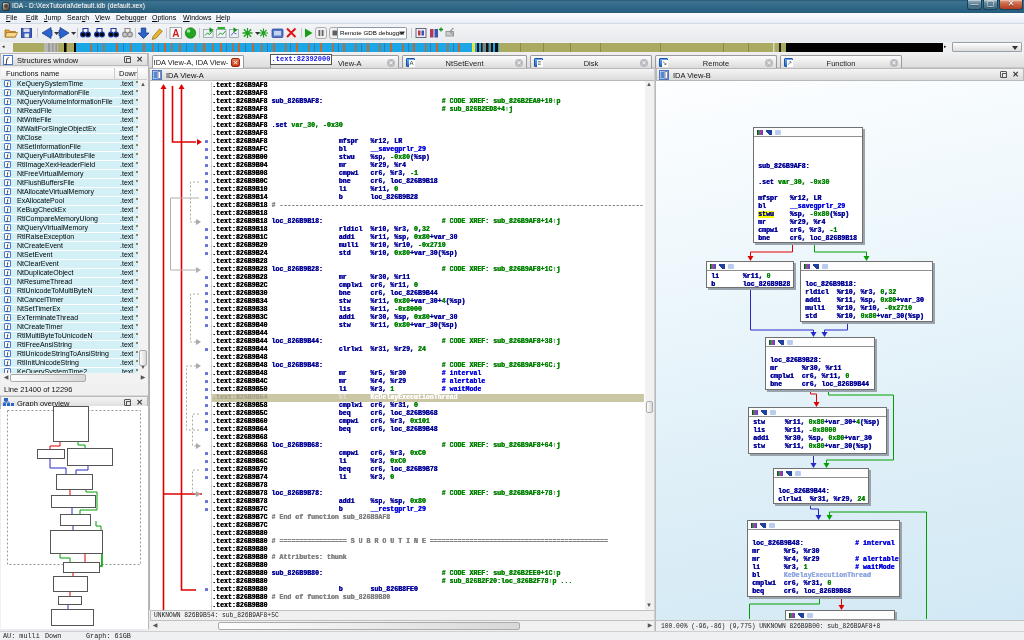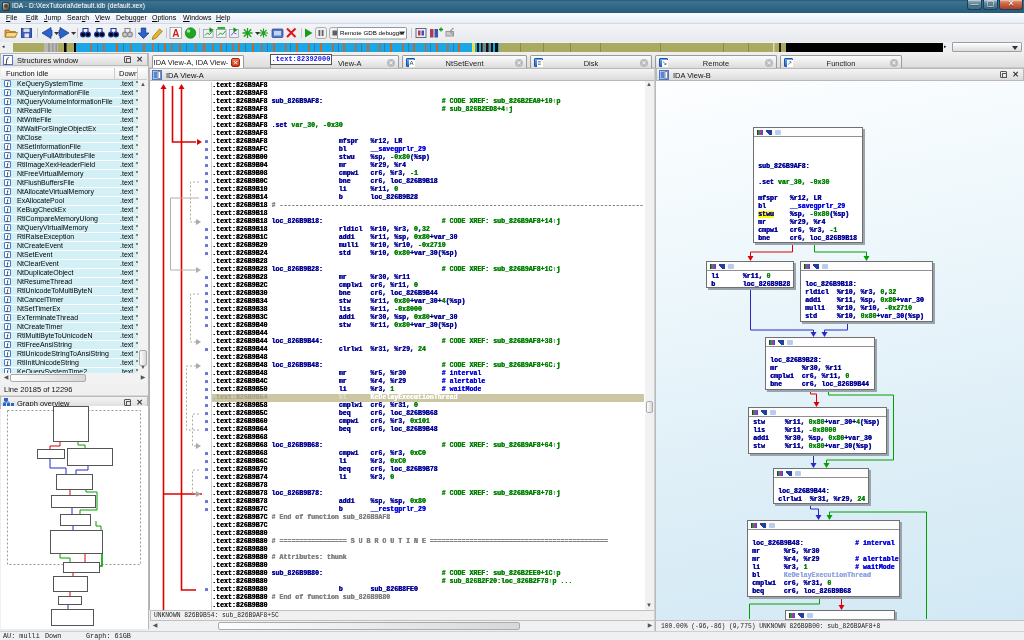--- a/index.html
+++ b/index.html
@@ -335,21 +335,21 @@
 <div class="ptitle" style="left:0;top:0;width:148px">
       <span class="txt">Structures window</span>
       <span class="pin"></span>
       <span class="x">✕</span>
     </div>
 <svg class="abs" style="left:3px;top:2px" width="10" height="10">
       <rect x="0.5" y="0.5" width="9" height="9" fill="#fff" stroke="#4a78c8"></rect>
       <text x="2.5" y="8" font-family="Liberation Serif" font-size="9" font-style="italic" fill="#000">f</text>
     </svg>
 <div id="fhead">
-      <span style="position:absolute;left:5px;top:1px">Function idle</span>
+      <span style="position:absolute;left:5px;top:1px">Functions name</span>
       <span style="position:absolute;left:118px;top:1px">Down</span>
       <span style="position:absolute;left:113px;top:0;width:1px;height:12px;background:#ccc"></span>
       <span style="position:absolute;left:136px;top:0;width:1px;height:12px;background:#ccc"></span>
     </div>
 <div id="flist">
       <div class="fr">
         <span class="fico">
           <i>f</i>
         </span>
         <span class="fn">KeQuerySystemTime</span>
@@ -585,21 +585,21 @@
       <span class="sarrow" style="top:0">▲</span>
       <span class="sarrow" style="bottom:0;top:auto">▼</span>
       <span class="sthumb" style="left:0.5px;top:270px;width:8px;height:16px"></span>
     </div>
 <div id="fhscroll">
       <span class="sarrow" style="left:0">◀</span>
       <span class="sarrow" style="right:0;left:auto">▶</span>
       <span class="sthumb" style="left:9px;top:0.5px;width:76px;height:8px"></span>
     </div>
 <div id="lline">
-      <span style="position:absolute;left:4px;top:2px">Line 20185 of 12296</span>
+      <span style="position:absolute;left:4px;top:2px">Line 21400 of 12296</span>
     </div>
 <div class="ptitle" style="left:0;top:343px;width:148px">
       <span class="txt">Graph overview</span>
       <span class="pin"></span>
       <span class="x">✕</span>
     </div>
 <svg class="abs" style="left:3px;top:345px" width="11" height="10">
       <rect x="1" y="0" width="4" height="3" fill="#2a66c8"></rect>
       <rect x="0" y="5" width="3" height="3" fill="#2a66c8"></rect>
       <rect x="4" y="5" width="3" height="3" fill="#2a66c8"></rect>

